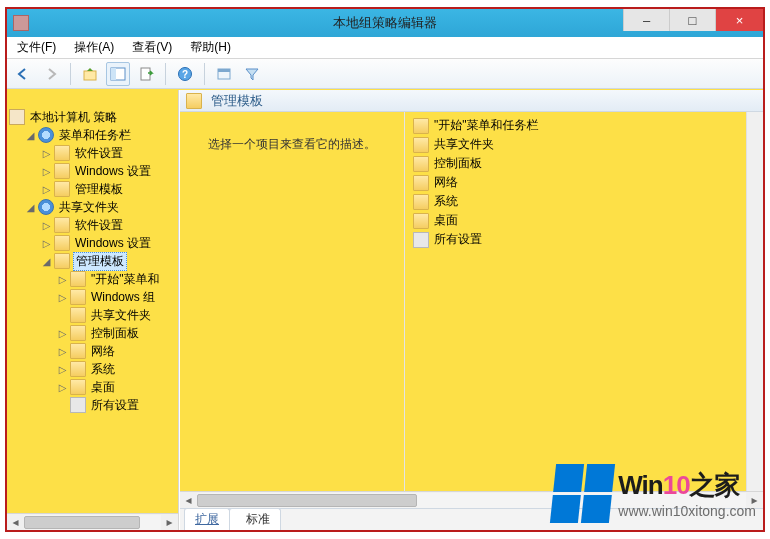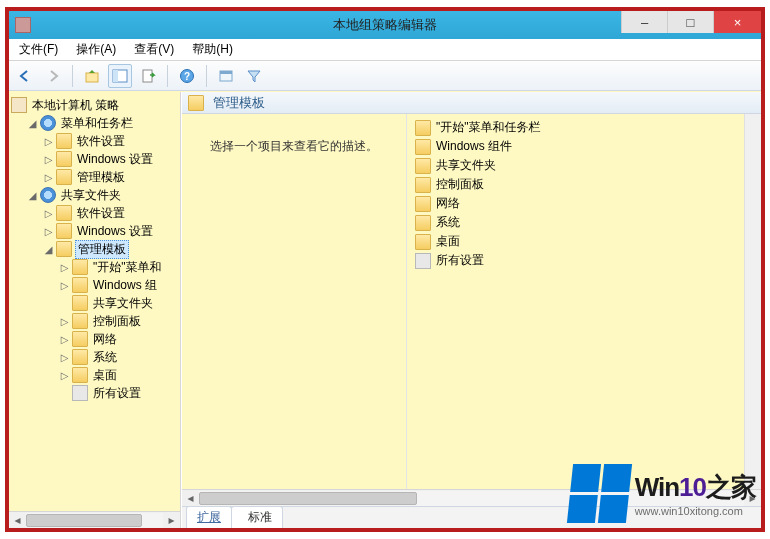--- a/index.html
+++ b/index.html
@@ -1,30 +1,30 @@
 <!DOCTYPE html>
 <html><head>
   <meta charset="utf-8">
   <style>
     * { box-sizing: border-box; margin: 0; padding: 0; }
     body { font-family: "Microsoft YaHei", Tahoma, sans-serif; font-size: 12px; background: #fff; width: 770px; height: 539px; overflow: hidden; position: relative; }
-    .frame { position: absolute; left: 5px; top: 7px; right: 5px; bottom: 7px; border: 4px solid #b91c1c; background: #fef9c3; }
+    .frame { position: absolute; left: 5px; top: 7px; right: 5px; bottom: 7px; border: 2px solid #b91c1c; background: #fde047; }
     .titlebar { height: 28px; background: linear-gradient(#3bb6e4,#2ea6d6); display: flex; align-items: center; position: relative; color: #fff; }
     .title-icon { width:16px; height:16px; margin-left:6px; background:#c99; border:1px solid #a66; display:inline-block; }
     .title-text { position:absolute; left:50%; transform:translateX(-50%); font-size:13px; color:#222; }
     .winbtns { position:absolute; right:0; top:0; display:flex; height:22px; }
     .winbtn { width:46px; height:22px; display:flex; align-items:center; justify-content:center; font-family:Arial; font-size:13px; color:#333; background:#e6e6e6; border-left:1px solid #ccc; }
     .winbtn.close { background:#E04343; color:#fff; width:48px; }
     .menubar { height:22px; background:#fff; border-bottom:1px solid #d6d6d6; display:flex; align-items:center; padding:0 4px; gap:6px; }
     .menuitem { padding:2px 6px; cursor:default; }
     .toolbar { height:30px; background:linear-gradient(#fdfdfd,#ecf2f8); border-bottom:1px solid #cfd8e2; display:flex; align-items:center; padding:0 4px; gap:4px; }
     .tbtn { width:24px; height:24px; border:1px solid transparent; display:flex; align-items:center; justify-content:center; border-radius:2px; }
     .tsep { width:1px; height:22px; background:#c7d2dd; margin:0 3px; }
     .content { position:absolute; top:81px; left:0; right:0; bottom:0; display:flex; }
-    .tree-pane { width:172px; border-right:1px solid #d6d6d6; overflow:auto; padding:4px 0 20px 0; position:relative; }
+    .tree-pane { width:172px; border-right:1px solid #d6d6d6; overflow:auto; padding:18px 0 20px 0; position:relative; }
     .tree ul { list-style:none; padding-left:16px; }
     .tree > ul { padding-left:2px; }
     .tree li { white-space:nowrap; }
     .node { display:flex; align-items:center; height:18px; padding:1px 0; }
     .exp { width:11px; height:11px; margin-right:2px; flex-shrink:0; display:inline-flex; align-items:center; justify-content:center; color:#6a6a6a; font-size:10px; }
     .ic { width:16px; height:16px; margin-right:3px; flex-shrink:0; display:inline-block; }
     .ic-folder { background:linear-gradient(#ffe9a6,#f5cd61); border:1px solid #d9b24c; border-radius:1px; }
     .ic-gear { background:radial-gradient(circle,#b3dcff 40%,#4a90d9 41%); border-radius:50%; border:1px solid #3974b0; }
     .ic-root { background:#f5e6c8; border:1px solid #c9a95c; }
     .ic-allset { background:#e8e8e8; border:1px solid #b8b8b8; position:relative; }
@@ -43,22 +43,22 @@
     .tab.active { background:#fff; text-decoration:none; color:#333;padding-left:16px; }
     .hscroll { height:17px; background:#f0f0f0; border-top:1px solid #d6d6d6; display:flex; align-items:center; }
     .hscroll .track { flex:1; height:15px; background:#f4f4f4; position:relative; }
     .hscroll .thumb { position:absolute; top:1px; left:0; height:13px; background:#cdcdcd; border:1px solid #b5b5b5; border-radius:2px; }
     .sbtn { width:17px; height:15px; display:flex; align-items:center; justify-content:center; color:#666; }
     .wm { position:absolute; right:14px; bottom:16px; display:flex; align-items:center; gap:6px; }
     .wm-logo { display:grid; grid-template-columns:28px 28px; grid-template-rows:28px 28px; gap:3px; transform:skewX(-6deg); }
     .wm-logo span { background:#0078D7; }
     .wm-txt { color:#1c1c1c; }
     .wm-txt .big { font-size:26px; font-weight:bold; letter-spacing:-1px; }
-    .wm-txt .big b { color:#4c1d95; font-weight:bold; }
-    .wm-txt .url { font-size:11px; color:#6d6d6d; }
+    .wm-txt .big b { color:#ec4899; font-weight:bold; }
+    .wm-txt .url { font-size:14px; color:#6d6d6d; }
     .list-pane .vscroll { position:absolute; right:0; top:0; bottom:0; width:17px; background:#f0f0f0; border-left:1px solid #e0e0e0; }
     svg { display:block; }
   </style>
 </head>
 <body>
 
 <div class="frame">
 
   <div class="titlebar">
     <span class="title-icon"></span>
@@ -276,24 +276,20 @@
         <span>管理模板</span>
       </div>
       <div class="detail-area">
         <div class="desc-pane">
           <span>选择一个项目来查看它的描述。</span>
         </div>
         <div class="list-pane">
           <div class="item-row">
               <span class="ic ic-folder"></span>
               <span>"开始"菜单和任务栏</span>
-            </div>
-          <div class="item-row">
-              <span class="ic ic-folder"></span>
-              <span>Windows 组件</span>
             </div>
           <div class="item-row">
               <span class="ic ic-folder"></span>
               <span>共享文件夹</span>
             </div>
           <div class="item-row">
               <span class="ic ic-folder"></span>
               <span>控制面板</span>
             </div>
           <div class="item-row">

